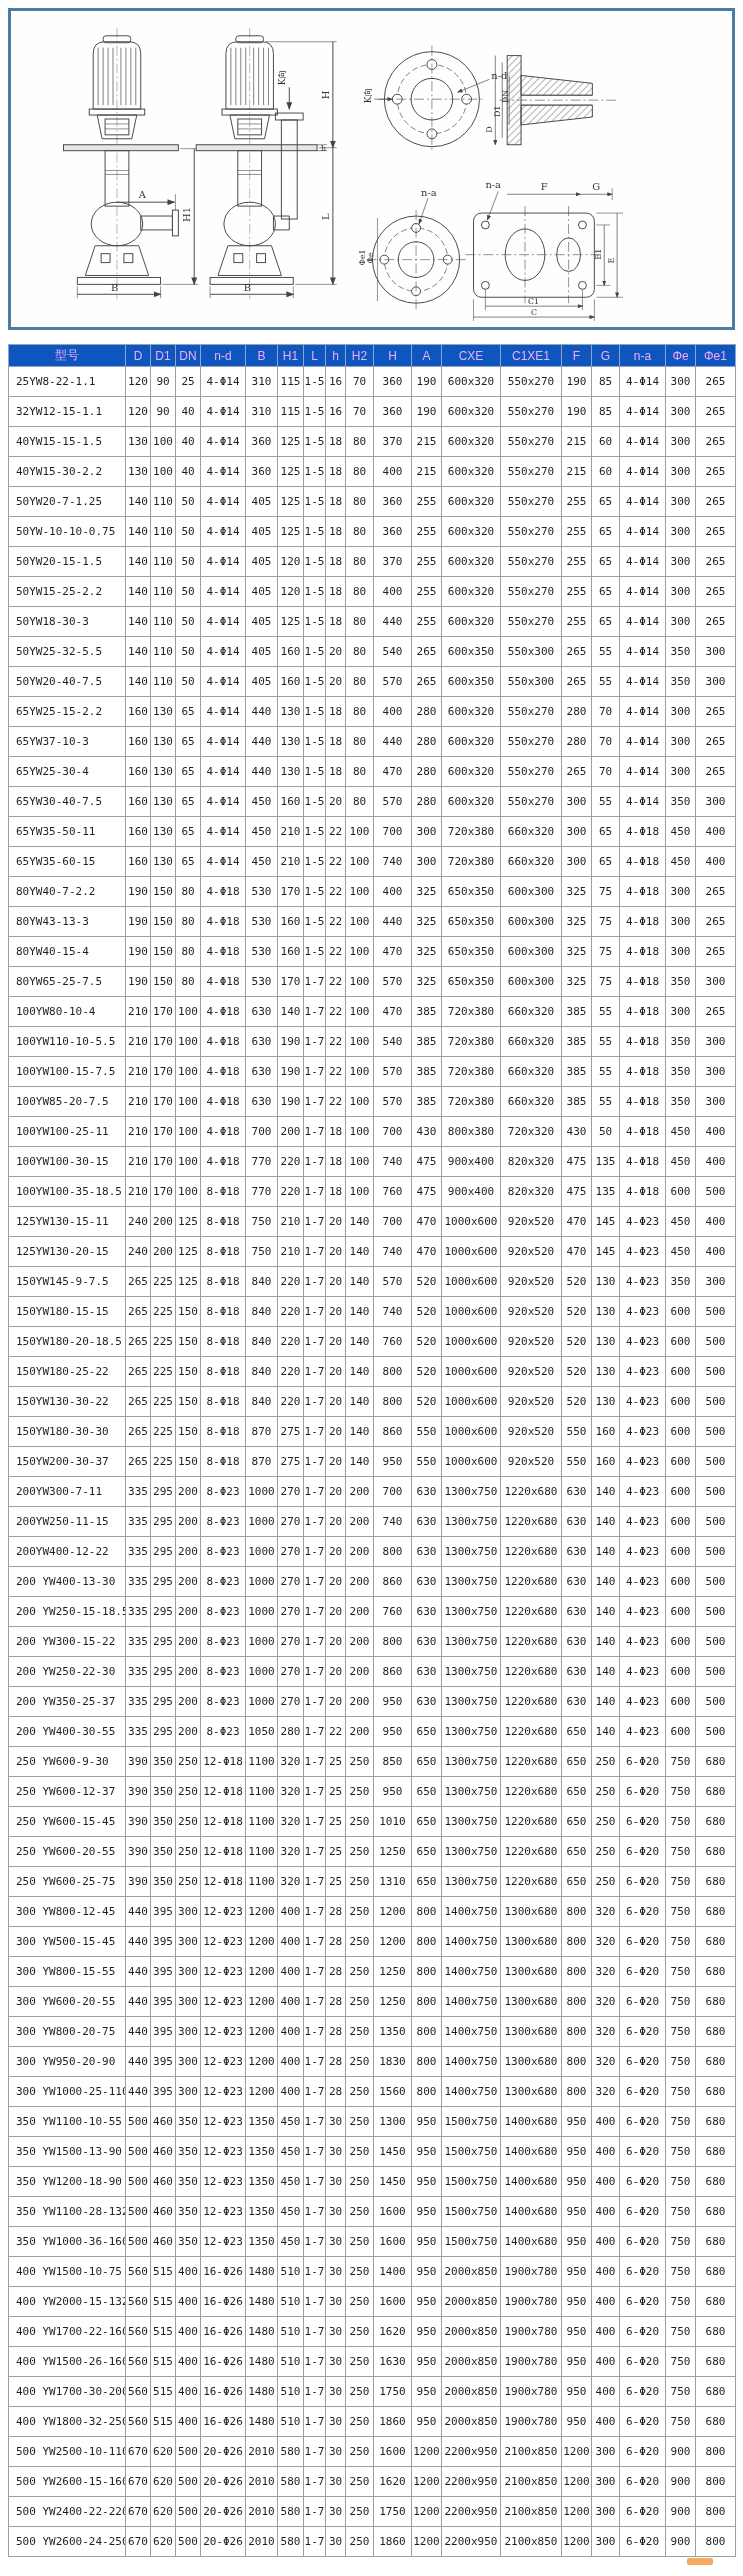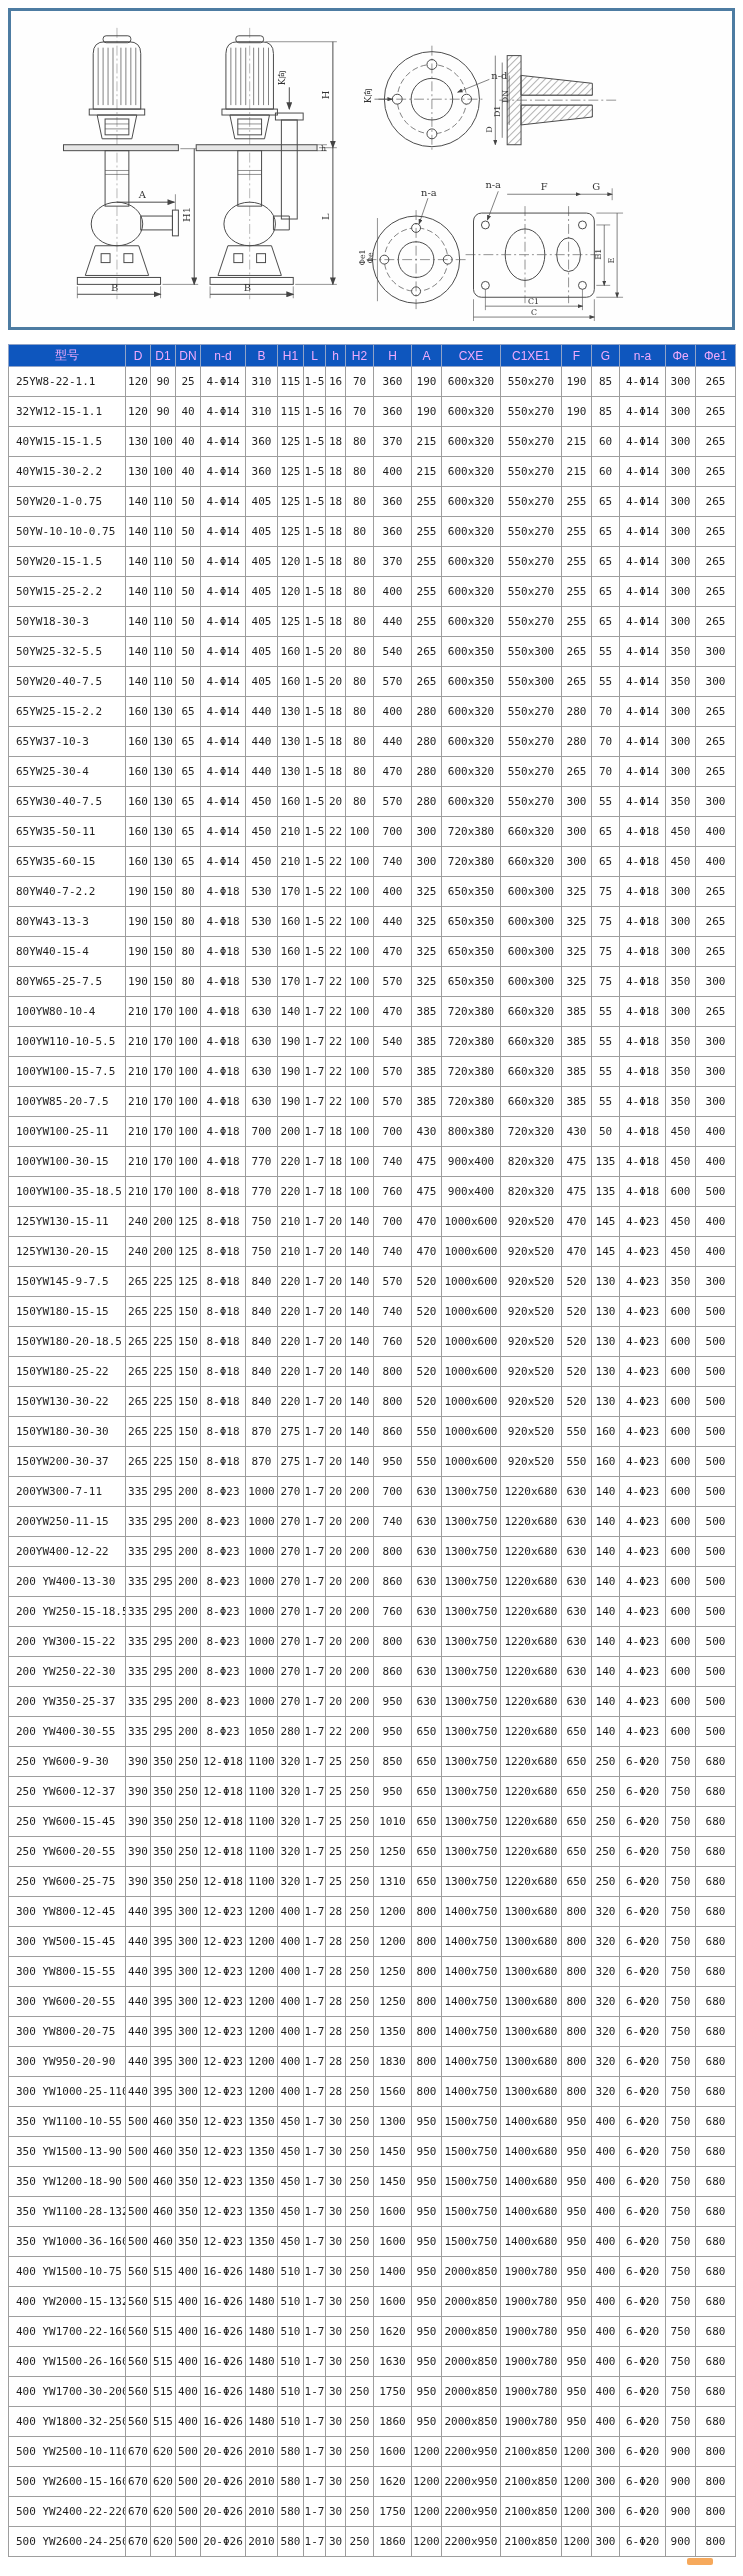--- a/index.html
+++ b/index.html
@@ -321,21 +321,21 @@
         <td>215</td>
         <td>600x320</td>
         <td>550x270</td>
         <td>215</td>
         <td>60</td>
         <td>4-Φ14</td>
         <td>300</td>
         <td>265</td>
       </tr>
       <tr>
-        <td>50YW20-1-0.75</td>
+        <td>50YW20-7-1.25</td>
         <td>140</td>
         <td>110</td>
         <td>50</td>
         <td>4-Φ14</td>
         <td>405</td>
         <td>125</td>
         <td>1-5</td>
         <td>18</td>
         <td>80</td>
         <td>360</td>

